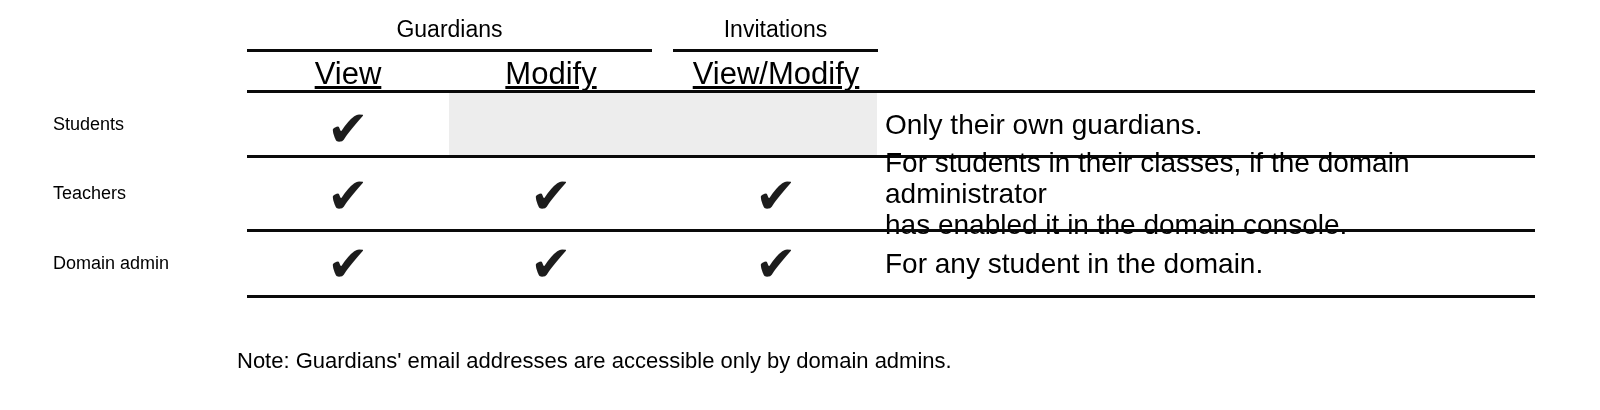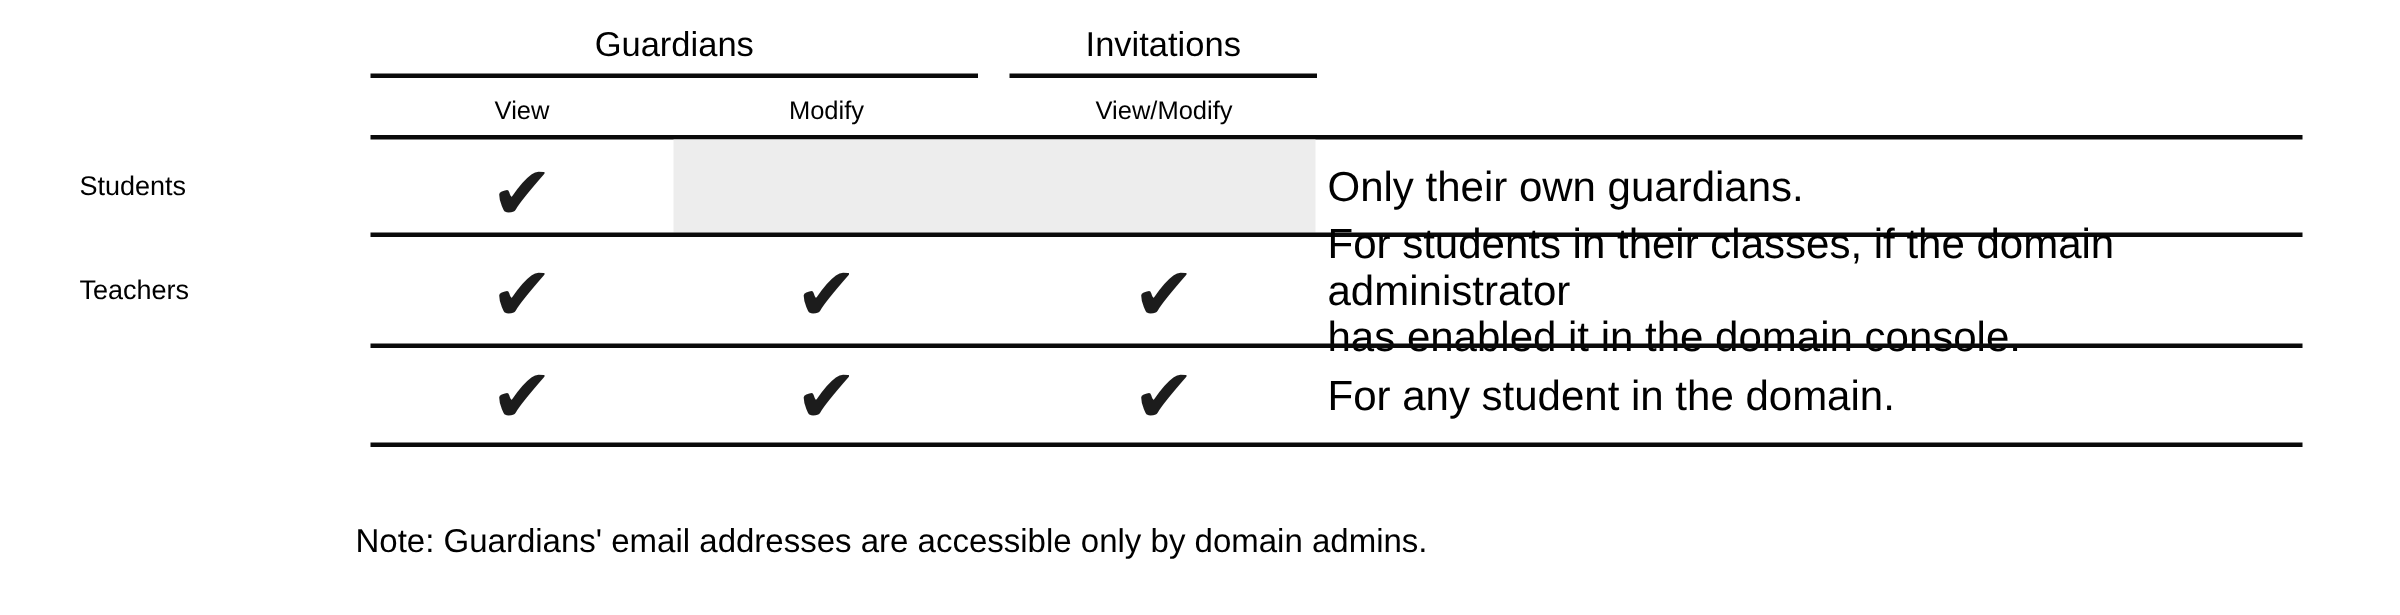--- a/index.html
+++ b/index.html
@@ -36,23 +36,24 @@
     line-height: 30px;
     text-align: center;
   }
   .g1 { left: 247px; width: 405px; }
   .g2 { left: 673px; width: 205px; }
 
   .col-header {
     position: absolute;
     top: 57px;
     height: 33px;
-    font-size: 17px;
+    font-size: 31px;
     line-height: 33px;
     text-align: center;
+    text-decoration: underline;
   }
   .ch-view   { left: 247px; width: 202px; }
   .ch-modify { left: 449px; width: 204px; }
   .ch-vm     { left: 656px; width: 240px; }
 
   .shaded-cell {
     position: absolute;
     left: 449px;
     top: 93px;
     width: 428px;
@@ -130,20 +131,21 @@
 
   <div class="row-label r2">Teachers</div>
   <div class="check c-view cy2">✔</div>
   <div class="check c-modify cy2">✔</div>
   <div class="check c-vm cy2">✔</div>
   <div class="row-note r2">For students in their classes, if the domain administrator
 has enabled it in the domain console.</div>
 
   <div class="rule rule-full hr3"></div>
 
+  <div class="row-label r3">Domain admin</div>
   <div class="check c-view cy3">✔</div>
   <div class="check c-modify cy3">✔</div>
   <div class="check c-vm cy3">✔</div>
   <div class="row-note r3">For any student in the domain.</div>
 
   <div class="rule rule-full hr4"></div>
 
   <div class="footnote">Note: Guardians' email addresses are accessible only by domain admins.</div>
 
 </div>

